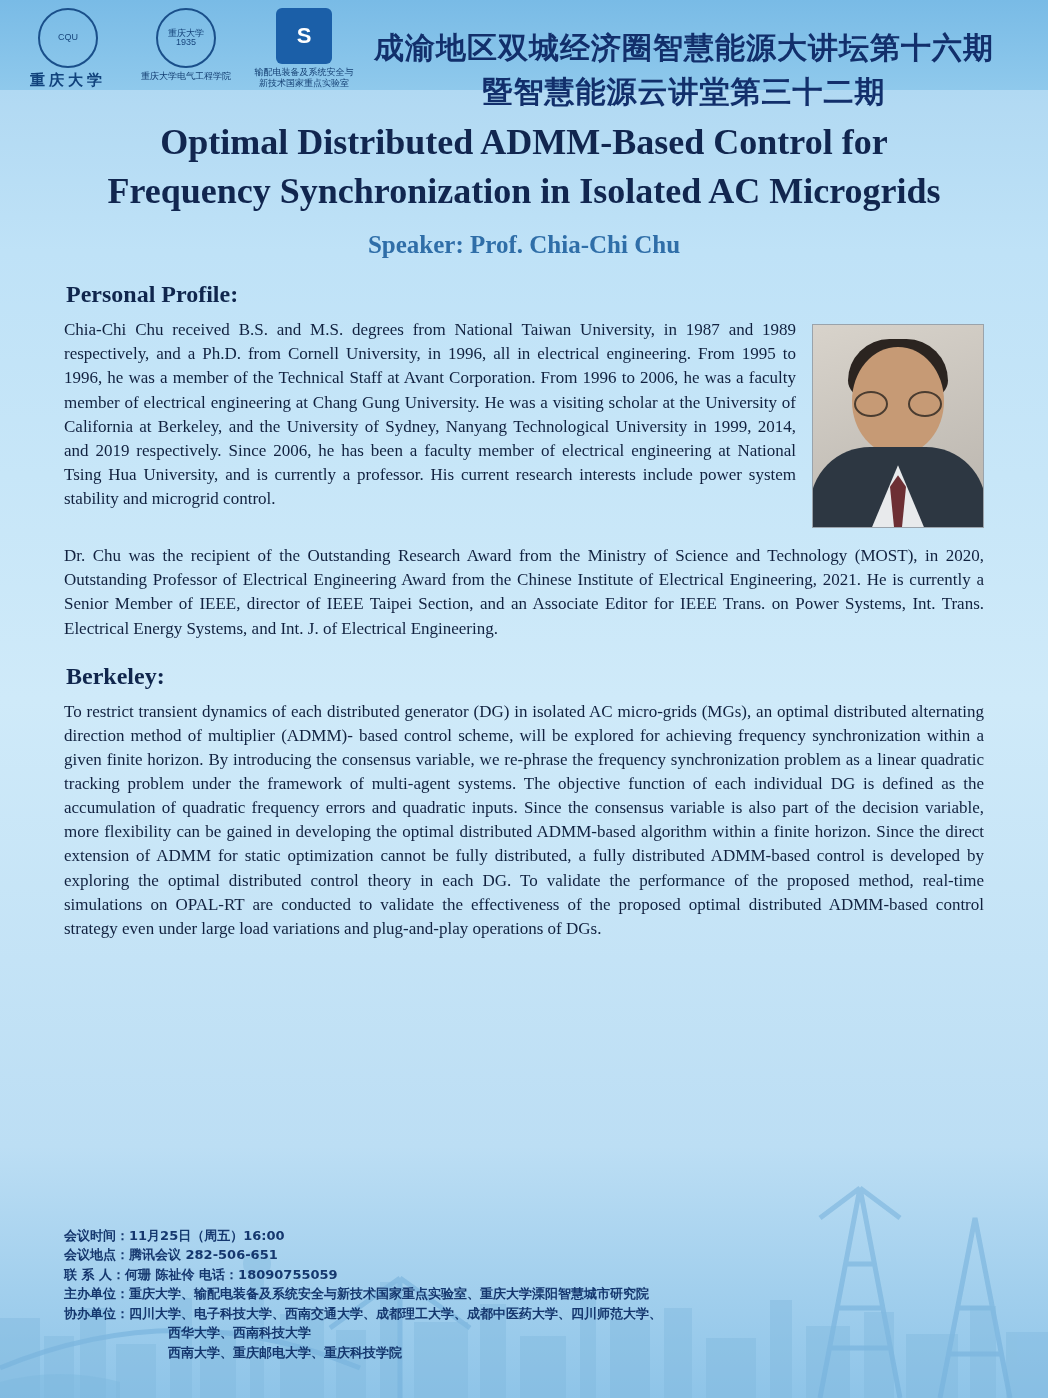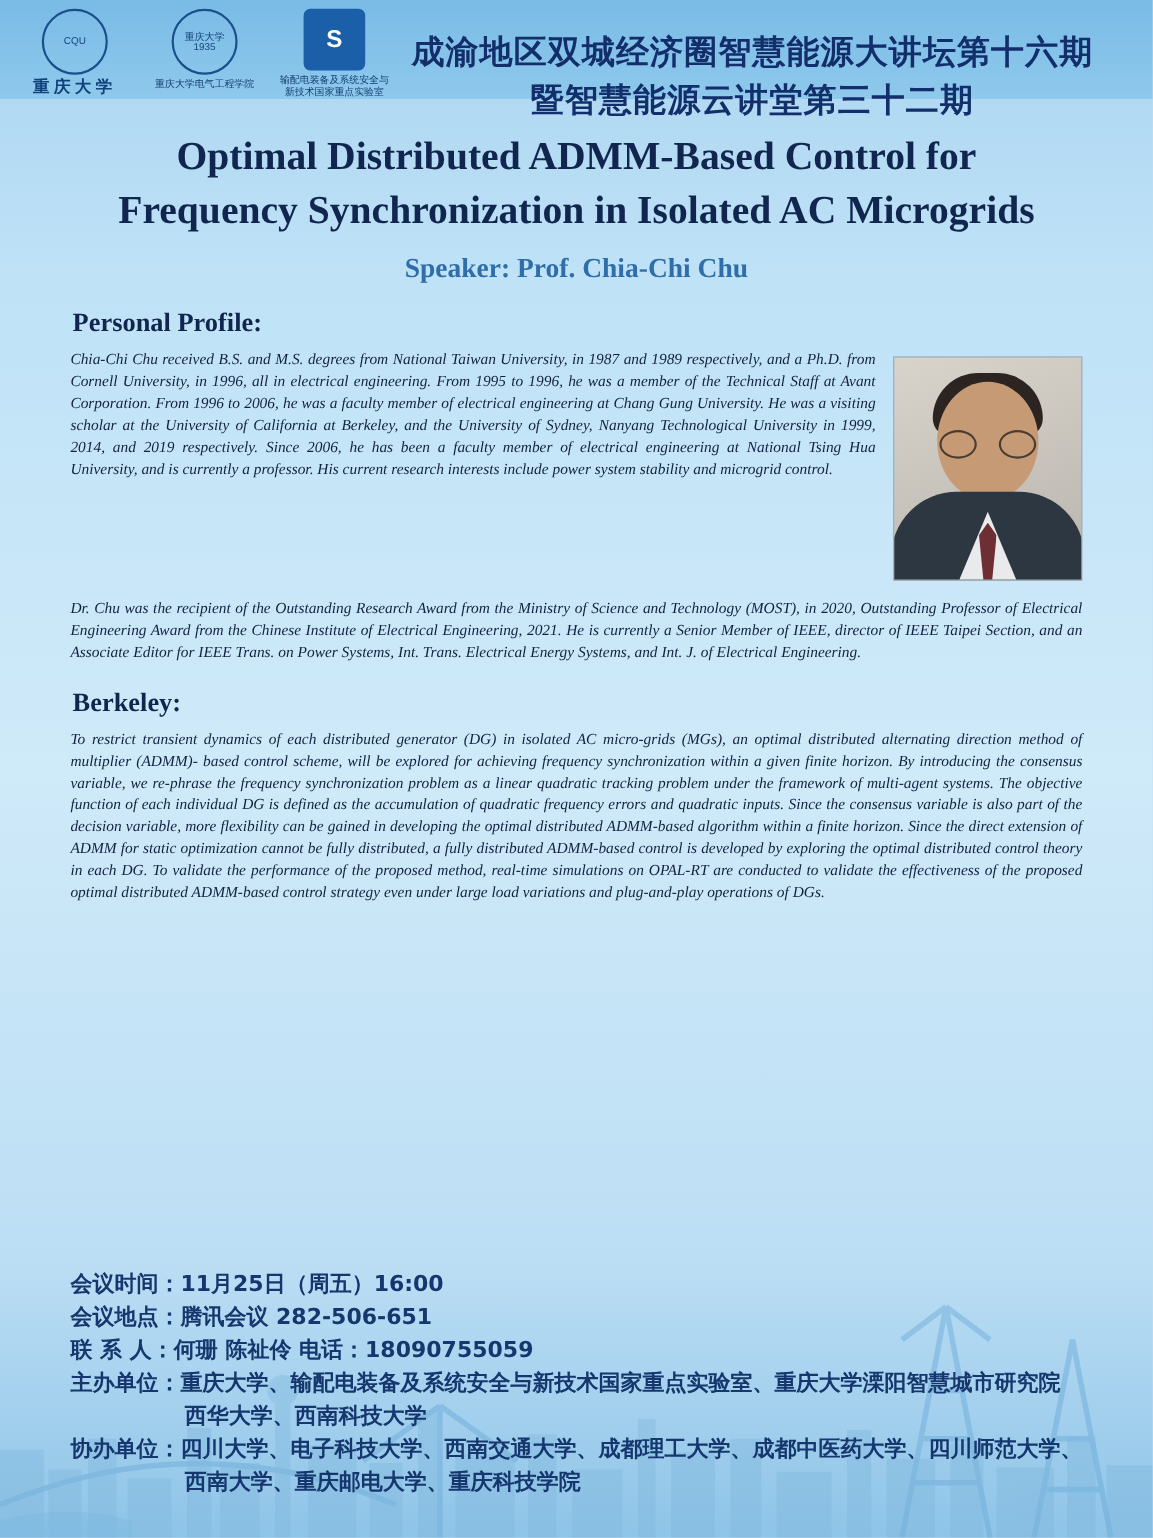--- a/index.html
+++ b/index.html
@@ -121,25 +121,24 @@
     font-size: 24px;
     font-weight: bold;
     color: #10264d;
   }
   .body-col {
     position: relative;
     padding: 0 64px;
   }
   p.para {
     margin: 10px 0 0 0;
-    font-size: 14px;
+    font-size: 17px;
     line-height: 1.42;
     text-align: justify;
     color: #11213f;
-    font-style: italic;
   }
   p.para.wrap-photo {
     margin-right: 0;
   }
   .photo {
     float: right;
     width: 170px;
     height: 202px;
     margin: 6px 0 6px 16px;
     background: linear-gradient(160deg, #d8d3cb 0%, #b9b4ad 100%);
@@ -215,21 +214,21 @@
     background: #6d2f34;
     clip-path: polygon(50% 0, 100% 22%, 75% 100%, 25% 100%, 0 22%);
   }
   .info {
     position: absolute;
     left: 64px;
     right: 40px;
     bottom: 36px;
     color: #15376e;
     font-family: "DejaVu Sans", sans-serif;
-    font-size: 20px;
+    font-size: 13px;
     font-weight: bold;
     line-height: 1.5;
   }
   .info .row { white-space: nowrap; }
   .info .indent { padding-left: 104px; }
   .clear { clear: both; }
 </style>
 </head>
 <body>
 
@@ -329,24 +328,24 @@
     </div>
     <div class="row">
       <span>会议地点：</span><span>腾讯会议 282-506-651</span>
     </div>
     <div class="row">
       <span>联 系 人：</span><span>何珊 陈祉伶  电话：18090755059</span>
     </div>
     <div class="row">
       <span>主办单位：</span><span>重庆大学、输配电装备及系统安全与新技术国家重点实验室、重庆大学溧阳智慧城市研究院</span>
     </div>
+    <div class="row">
+      <span>协办单位：</span><span>四川大学、电子科技大学、西南交通大学、成都理工大学、成都中医药大学、四川师范大学、</span>
+    </div>
     <div class="row indent">
       <span>西华大学、西南科技大学</span>
     </div>
-    <div class="row">
-      <span>协办单位：</span><span>四川大学、电子科技大学、西南交通大学、成都理工大学、成都中医药大学、四川师范大学、</span>
-    </div>
     <div class="row indent">
       <span>西南大学、重庆邮电大学、重庆科技学院</span>
     </div>
   </div>
 
 </div>
 
 </body></html>

